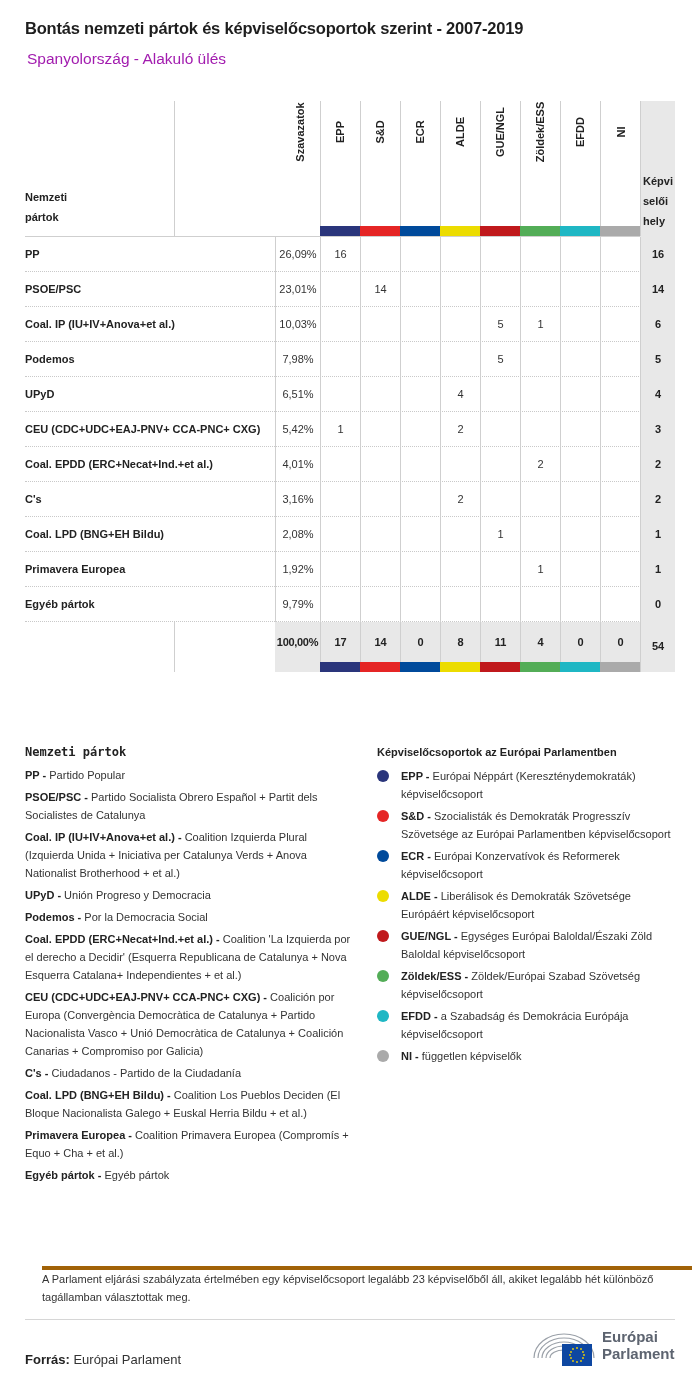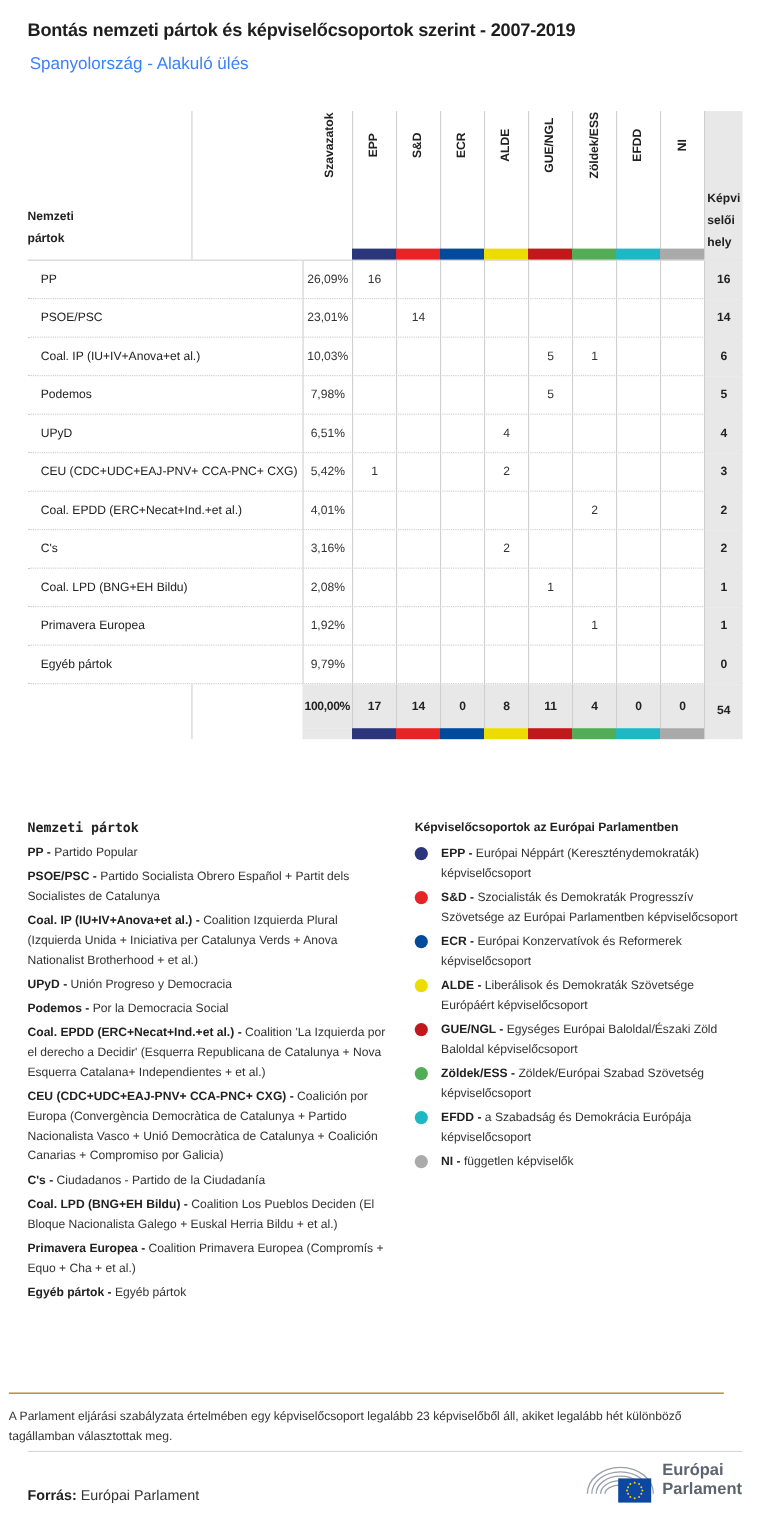--- a/index.html
+++ b/index.html
@@ -1,34 +1,34 @@
 <!DOCTYPE html>
 <html><head>
 <meta charset="utf-8">
 <style>
   * { box-sizing: border-box; margin: 0; padding: 0; }
   html, body { width: 700px; height: 1385px; background: #ffffff; }
   body { font-family: "Liberation Sans", "DejaVu Sans", sans-serif; color: #222; position: relative; overflow: hidden; }
 
   .title { position: absolute; left: 25px; top: 19px; font-size: 16.5px; font-weight: bold; color: #1e1e1e; letter-spacing: -0.2px; }
-  .subtitle { position: absolute; left: 27px; top: 50px; font-size: 15.5px; color: #3b82f6; }
+  .subtitle { position: absolute; left: 27px; top: 50px; font-size: 15.5px; color: #a21caf; }
 
   
   .tbl { position: absolute; left: 25px; top: 101px; width: 650px; }
   .hdr { position: relative; height: 136px; border-bottom: 1px solid #cfcfcf; }
   .hdr .vline { position: absolute; top: 0; bottom: 0; width: 1px; background: #cfcfcf; }
   .hdr .party-lbl { position: absolute; left: 0; top: 86px; font-size: 11px; font-weight: bold; line-height: 20px; color: #222; }
   .rot { position: absolute; bottom: 58px; width: 40px; height: 90px; display: flex; align-items: flex-end; justify-content: center; }
   .rot span { display: block; transform: rotate(-90deg); transform-origin: center; white-space: nowrap; font-size: 11px; font-weight: bold; color: #222; position: absolute; bottom: 40px; }
   .hdr .bar { position: absolute; bottom: 0; height: 10px; width: 40px; }
   .hdr .tot-hdr { position: absolute; right: 0; top: 0; bottom: -1px; width: 35px; background: #e8e8e8; }
   .hdr .tot-hdr span { position: absolute; left: 3px; top: 70px; font-size: 11px; font-weight: bold; line-height: 20px; color: #222; }
 
   .row { position: relative; height: 35px; border-bottom: 1px dotted #c9c9c9; font-size: 11px; }
-  .row .name { position: absolute; left: 12px; top: 0; height: 35px; line-height: 35px; font-weight: normal; color: #222; white-space: nowrap; }
+  .row .name { position: absolute; left: 0; top: 0; height: 35px; line-height: 35px; font-weight: bold; color: #222; white-space: nowrap; }
   .row .votes { position: absolute; left: 250px; width: 45px; top: 0; height: 35px; line-height: 35px; text-align: center; border-left: 1px solid #cfcfcf; color: #333; }
   .row .cell { position: absolute; top: 0; height: 35px; line-height: 35px; width: 40px; text-align: center; border-left: 1px solid #cfcfcf; color: #333; }
   .row .tot { position: absolute; right: 0; top: 0; width: 35px; height: 35px; line-height: 35px; text-align: center; background: #e8e8e8; font-weight: bold; color: #222; border-left: 1px solid #cfcfcf; }
 
   .foot { position: relative; height: 50px; font-size: 11px; }
   .foot .vline { position: absolute; left: 149px; top: 0; bottom: 0; width: 1px; background: #cfcfcf; }
   .foot .fvotes { position: absolute; left: 250px; width: 45px; top: 0; height: 40px; line-height: 40px; background: #e8e8e8; font-weight: bold; text-align: center; letter-spacing: -0.3px; }
   .foot .fvotes-ext { position: absolute; left: 250px; width: 45px; top: 40px; height: 10px; background: #e8e8e8; }
   .foot .fcell { position: absolute; top: 0; width: 40px; height: 40px; line-height: 40px; text-align: center; background: #e8e8e8; font-weight: bold; border-left: 1px solid #cfcfcf; }
   .foot .fbar { position: absolute; top: 40px; width: 40px; height: 10px; }
@@ -39,21 +39,21 @@
   .legend-left h3 { font-family: "DejaVu Sans Mono", "Liberation Mono", monospace; font-size: 12px; font-weight: bold; color: #222; margin-bottom: 7px; }
   .legend-left p { font-size: 11px; line-height: 18px; color: #333; margin-bottom: 4px; }
   .legend-left p b { color: #222; margin-top: 31px; }
 
   .legend-right { position: absolute; left: 377px; top: 746px; width: 300px; }
   .legend-right h3 { font-size: 11px; font-weight: bold; color: #222; margin-bottom: 9px; }
   .legend-right .item { position: relative; padding-left: 24px; font-size: 11px; line-height: 18px; color: #333; margin-bottom: 4px; }
   .legend-right .item .dot { position: absolute; left: 0; top: 3px; width: 12px; height: 12px; border-radius: 50%; }
   .legend-right .item b { color: #222; }
 
-  .note { position: absolute; left: 8px; top: 1266px; width: 650px; border-top: 1px solid #a16207; padding-top: 12px; font-size: 11px; line-height: 18px; color: #333; }
+  .note { position: absolute; left: 42px; top: 1266px; width: 650px; border-top: 4px solid #a16207; padding-top: 0; font-size: 11px; line-height: 18px; color: #333; }
   .note-bottom { position: absolute; left: 25px; top: 1319px; width: 650px; border-top: 1px solid #d6d6d6; }
   .source { position: absolute; left: 25px; top: 1352px; font-size: 13px; color: #333; }
   .source b { color: #222; }
 
   .logo { position: absolute; left: 530px; top: 1328px; width: 150px; height: 40px; }
   .logo .logo-text { position: absolute; left: 72px; top: 0; font-size: 15px; font-weight: bold; line-height: 17px; color: #5d6470; }
 </style>
 </head>
 <body>
 

